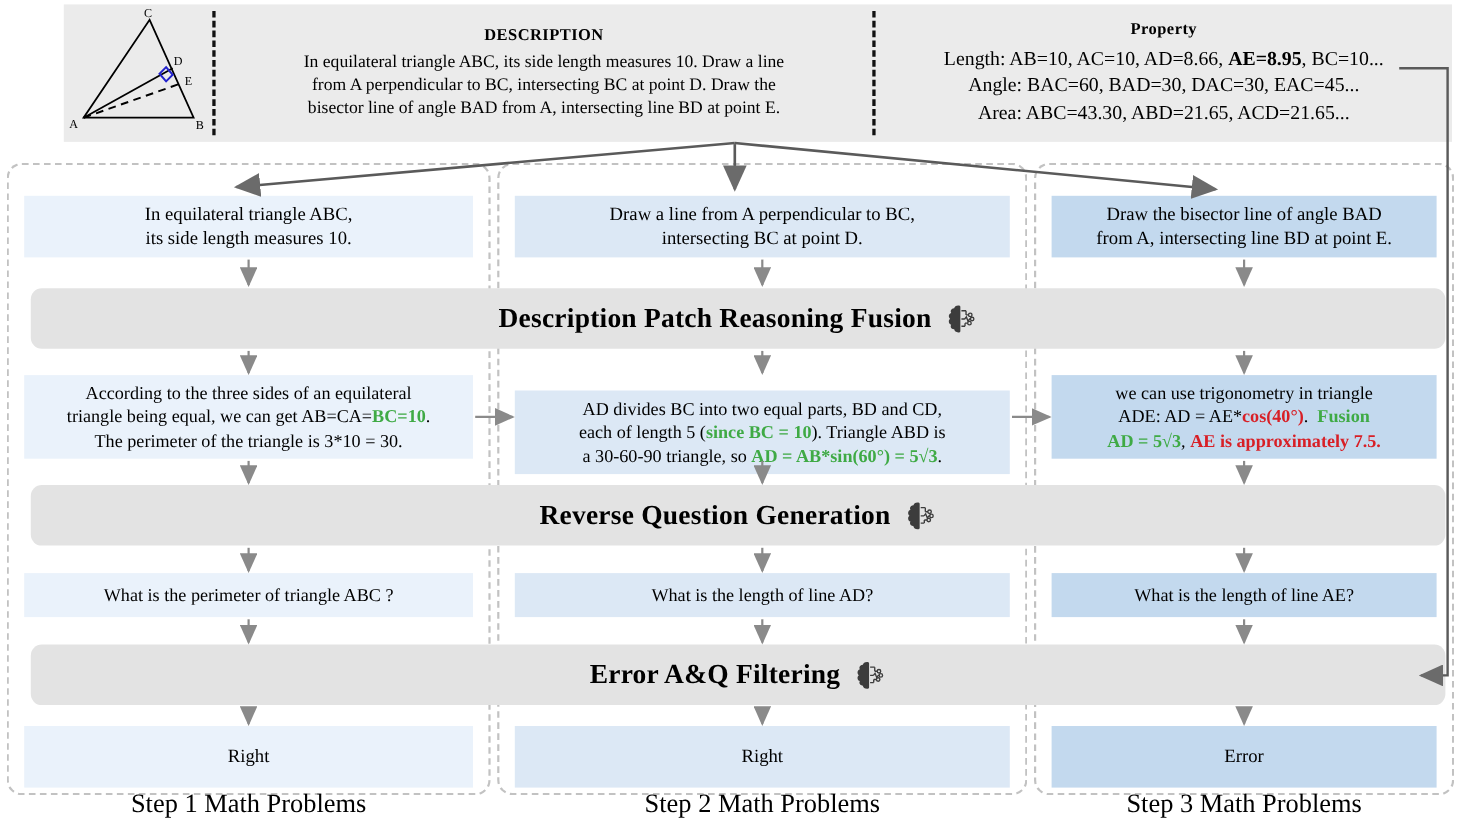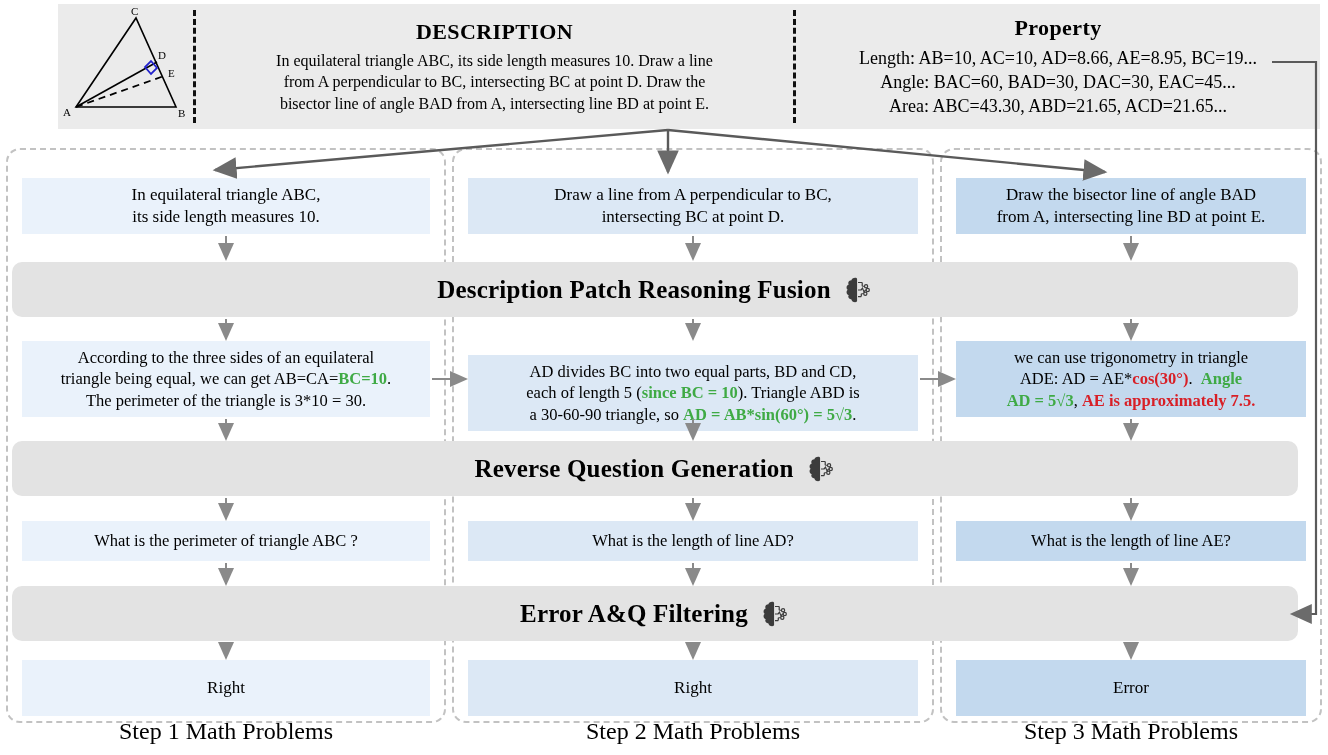--- a/index.html
+++ b/index.html
@@ -12,37 +12,37 @@
 
   
   .header-strip{
     position:absolute;left:58px;top:4px;width:1262px;height:125px;
     background:#ebebeb;display:flex;align-items:stretch;
   }
   .hdr-fig{width:135px;position:relative;flex:none;}
   .hdr-div{width:0;border-left:3px dashed #111;margin:6px 0;flex:none;}
   .hdr-desc{flex:1;display:flex;flex-direction:column;align-items:center;justify-content:center;padding:4px 10px;}
   .hdr-prop{width:512px;flex:none;display:flex;flex-direction:column;align-items:center;justify-content:center;padding:4px 6px;}
-  .hdr-title{font-weight:bold;font-size:22px;letter-spacing:.4px;margin-bottom:5px;}
+  .hdr-title{font-weight:bold;font-size:15px;letter-spacing:.4px;margin-bottom:5px;}
   .hdr-body{font-size:16px;line-height:1.32;text-align:center;}
   .prop-line{font-size:18px;line-height:1.34;text-align:center;white-space:nowrap;}
-  .bold{font-weight:normal;}
+  .bold{font-weight:bold;}
 
   
   .col-frame{
     position:absolute;top:148px;height:575px;
     border:2px dashed #c2c2c2;border-radius:14px;box-sizing:border-box;
   }
   #colf1{left:6px;width:440px;}
   #colf2{left:452px;width:482px;}
   #colf3{left:940px;width:382px;}
 
   
   .banner{
-    position:absolute;left:12px;width:1286px;box-sizing:border-box;
+    position:absolute;left:28px;width:1286px;box-sizing:border-box;
     background:#e3e3e3;border-radius:10px;
     display:flex;align-items:center;justify-content:center;gap:12px;
   }
   .banner-text{font-weight:bold;font-size:25px;letter-spacing:.2px;}
   #banner1{top:262px;height:55px;}
   #banner2{top:441px;height:55px;}
   #banner3{top:586px;height:55px;}
 
   
   .brain{display:inline-block;width:30px;height:30px;vertical-align:middle;}
@@ -128,21 +128,21 @@
         <div>from A perpendicular to BC, intersecting BC at point D. Draw the</div>
         <div>bisector line of angle BAD from A, intersecting line BD at point E.</div>
       </div>
     </div>
 
     <div class="hdr-div"></div>
 
     <div class="hdr-prop">
       <div class="hdr-title">Property</div>
       <div class="prop-line">
-        <span>Length: AB=10, AC=10, AD=8.66, </span><span class="bold">AE=8.95</span><span>, BC=19...</span>
+        <span>Length: AB=10, AC=10, AD=8.66, </span><span class="bold">AE=8.95</span><span>, BC=10...</span>
       </div>
       <div class="prop-line">Angle:  BAC=60, BAD=30, DAC=30, EAC=45...</div>
       <div class="prop-line">Area: ABC=43.30, ABD=21.65, ACD=21.65...</div>
     </div>
   </div>
 
   <div class="col-frame" id="colf1"></div>
   <div class="col-frame" id="colf2"></div>
   <div class="col-frame" id="colf3"></div>
 
@@ -175,21 +175,21 @@
 
   <div class="cbox r2 tint1" id="rs1">
     <span>According to the three sides of an equilateral<br>triangle being equal, we can get AB=CA=<span class="green">BC=10</span>.<br>The perimeter of the triangle is 3*10 = 30.</span>
   </div>
 
   <div class="cbox r2 tint2" id="rs2">
     <span>AD divides BC into two equal parts, BD and CD,<br>each of length 5 (<span class="green">since BC = 10</span>). Triangle ABD is<br>a 30-60-90 triangle, so <span class="green">AD = AB*sin(60°) = 5√3</span>.</span>
   </div>
 
   <div class="cbox r2 tint3" id="rs3">
-    <span>we can use trigonometry in triangle<br>ADE: AD = AE*<span class="red">cos(30°)</span>.&nbsp; <span class="green">Angle</span><br><span class="green">AD = 5√3</span><span>, </span><span class="red">AE is approximately 7.5.</span></span>
+    <span>we can use trigonometry in triangle<br>ADE: AD = AE*<span class="red">cos(40°)</span>.&nbsp; <span class="green">Fusion</span><br><span class="green">AD = 5√3</span><span>, </span><span class="red">AE is approximately 7.5.</span></span>
   </div>
 
   <div class="banner" id="banner2">
     <span class="banner-text">Reverse Question Generation</span>
     <span class="brain">
       <svg viewBox="0 0 32 32" width="30" height="30">
         <path d="M13 3c-2.4 0-3.7 1.3-4 2.6C7 5.7 5.6 6.9 5.6 8.6c0 .6.2 1.1.5 1.5C4.6 10.7 3.8 11.8 3.8 13.2c0 1.1.5 2 1.3 2.6-.8.6-1.3 1.5-1.3 2.6 0 1.4.8 2.5 2.3 3.1-.3.4-.5.9-.5 1.5 0 1.7 1.4 2.9 3.4 3C9.3 27.7 10.6 29 13 29c1.1 0 2-.5 2-1.2V4.2C15 3.5 14.1 3 13 3z" fill="#3c3c3c"></path>
         <g stroke="#3c3c3c" stroke-width="1.3" fill="none">
           <path d="M16 8h4.5M20.5 8v4M20.5 12h2.6"></path>
           <path d="M16 16h3.2M19.2 16l1.6-2 1.6 4 1.6-2h1.4"></path>

